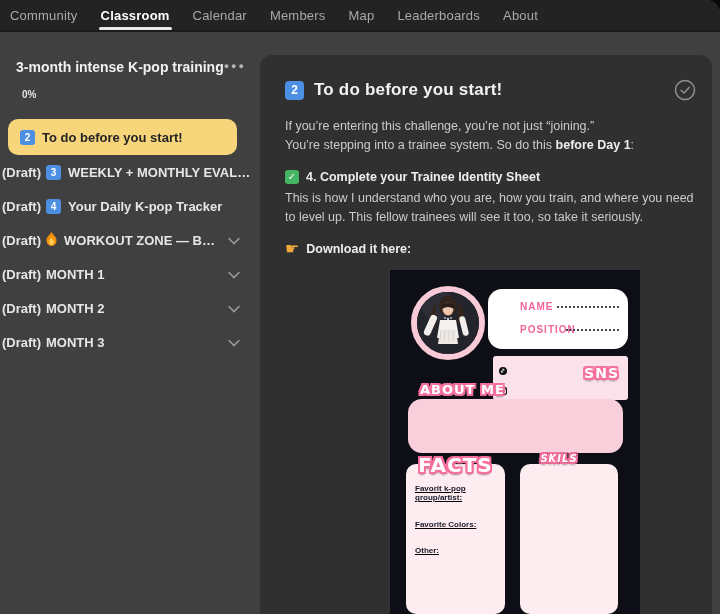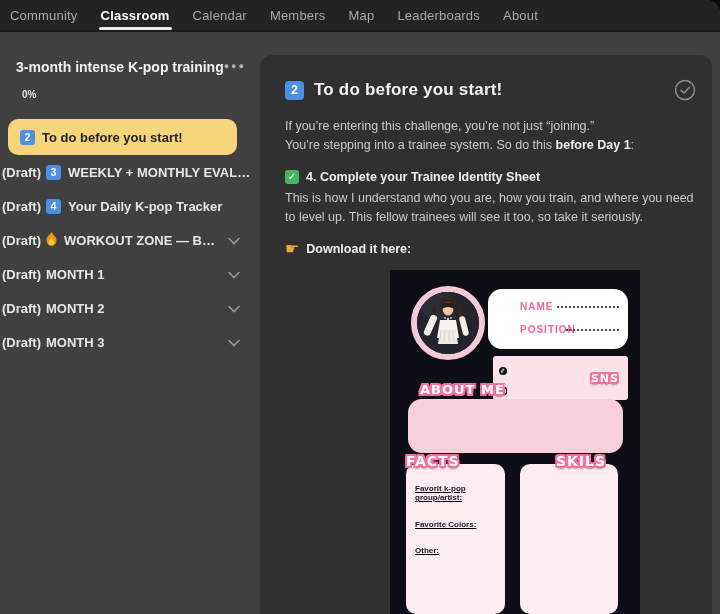--- a/index.html
+++ b/index.html
@@ -91,26 +91,26 @@
   .sns-box { position:absolute; left:103px; top:86px; width:135px; height:44px;
           background:#fbe2ea; border-radius:3px; }
   .sns-icons { position:absolute; left:6px; top:5px; display:flex;
           flex-direction:column; gap:2px; }
 
   .bubble { font-family:"DejaVu Sans",sans-serif; font-weight:800; color:#ffffff;
           letter-spacing:1px; text-shadow:
             -2px -2px 0 #f4719f, 2px -2px 0 #f4719f, -2px 2px 0 #f4719f,
              2px 2px 0 #f4719f, 0 -2px 0 #f4719f, 0 2px 0 #f4719f,
             -2px 0 0 #f4719f, 2px 0 0 #f4719f, 0 3px 2px rgba(40,10,20,.45); }
-  .sns-tag { position:absolute; right:9px; top:16px; font-size:11px; }
+  .sns-tag { position:absolute; right:9px; top:9px; font-size:14px; }
   .about-tag { position:absolute; left:30px; top:112px; font-size:13px; z-index:2; }
   .facts-tag { position:absolute; left:16px; top:183px; width:99px;
-          font-size:14px; z-index:2; }
-  .skils-tag { position:absolute; left:142px; top:183px; width:98px;
-          text-align:center; font-size:14px; z-index:2; }
+          text-align:center; font-size:20px; z-index:2; }
+  .skils-tag { position:absolute; left:120px; top:183px; width:98px;
+          text-align:center; font-size:10px; z-index:2;font-style:italic; }
 
   .about-box { position:absolute; left:18px; top:129px; width:215px; height:54px;
           background:#facfdc; border-radius:14px; }
   .facts-box { position:absolute; left:16px; top:194px; width:99px; height:150px;
           background:#fdedf1; border-radius:10px; padding:20px 8px 0 9px;text-decoration:underline; }
   .skils-box { position:absolute; left:130px; top:194px; width:98px; height:150px;
           background:#fdedf1; border-radius:10px; }
   .fact-item { font-size:8px; font-weight:700; color:#181828; line-height:1.2;
           margin-bottom:17px; }
 </style>

